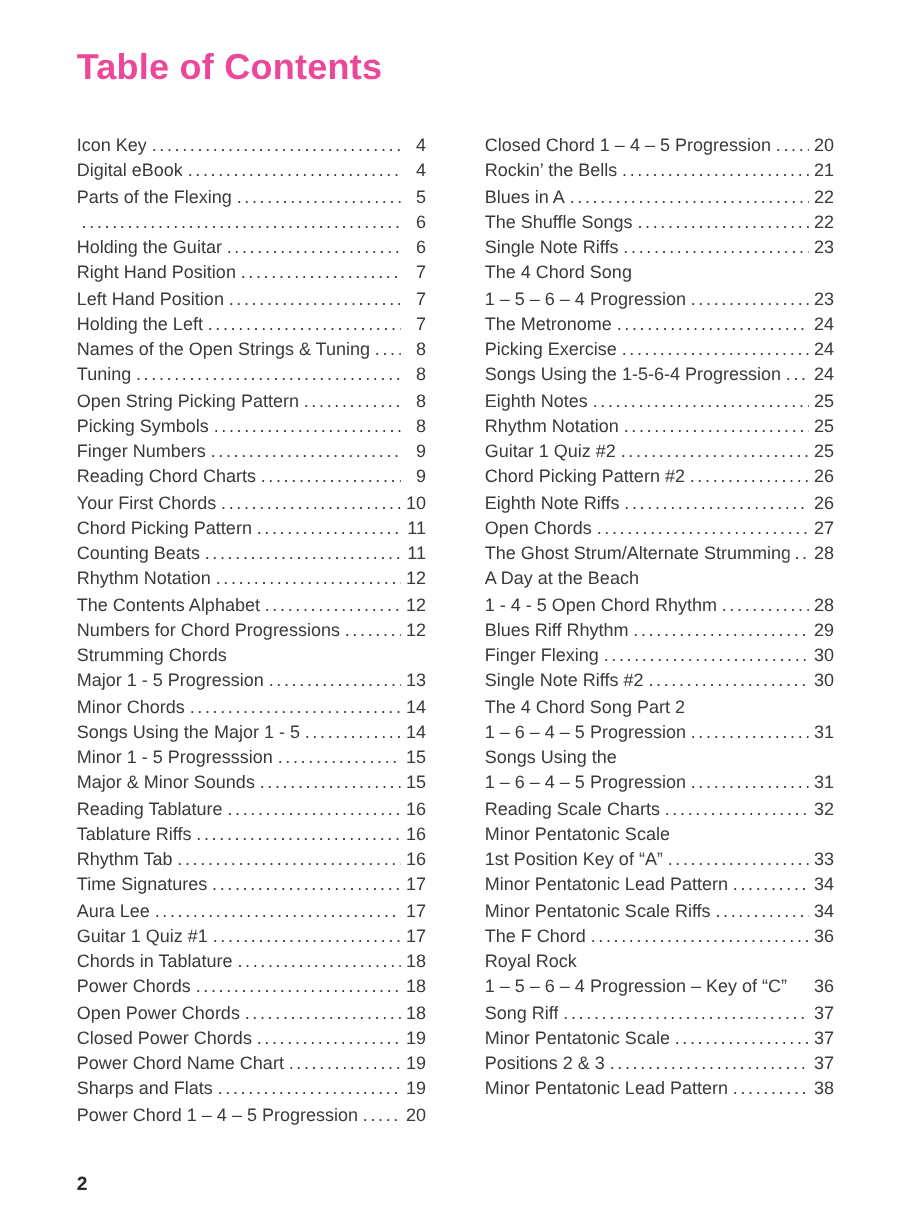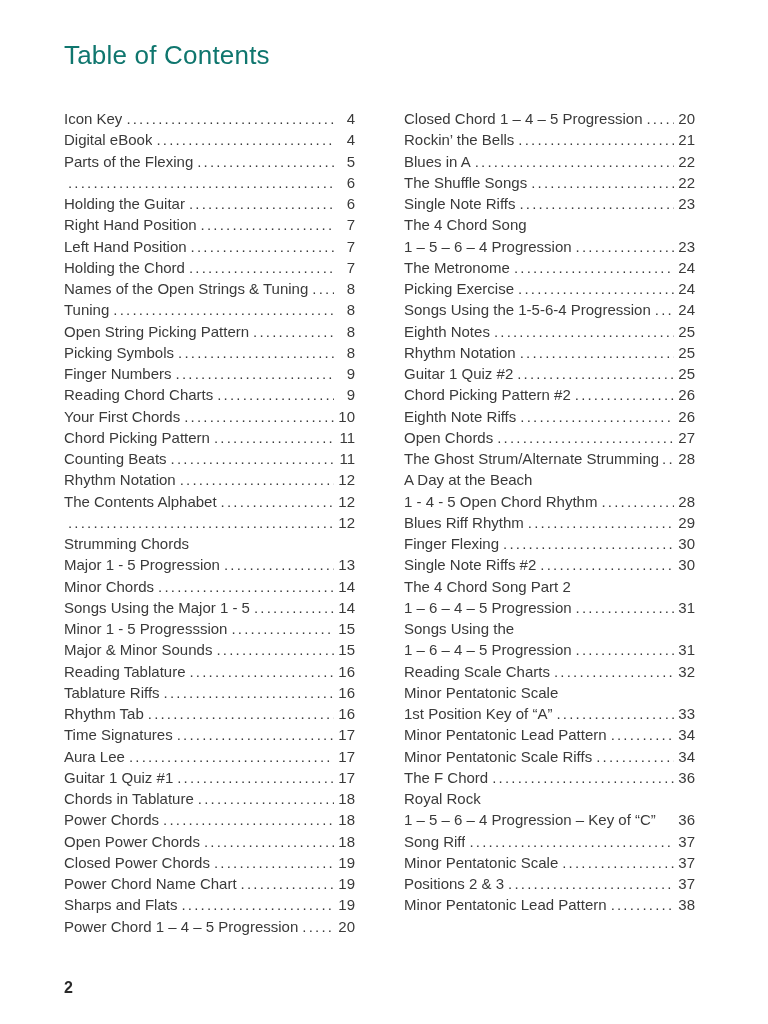--- a/index.html
+++ b/index.html
@@ -13,23 +13,23 @@
     height: 1024px;
     background: #ffffff;
     box-sizing: border-box;
     padding: 40px 73px 0 64px;
     font-family: "Liberation Sans", sans-serif;
     color: #3a3a3a;
     overflow: hidden;
   }
   .page-title {
     margin: 0 0 37px 0;
-    font-size: 26px;
-    font-weight: normal;
-    color: #0f766e;
+    font-size: 30px;
+    font-weight: bold;
+    color: #ec4899;
     letter-spacing: 0.2px;
     font-family: "Liberation Sans", sans-serif;
   }
   .columns {
     display: flex;
     gap: 49px;
   }
   .col {
     flex: 1 1 0;
     min-width: 0;
@@ -111,21 +111,21 @@
           <span class="entry-title">Right Hand Position</span>
           <span class="dots"></span>
           <span class="entry-page">7</span>
         </div>
         <div class="entry">
           <span class="entry-title">Left Hand Position</span>
           <span class="dots"></span>
           <span class="entry-page">7</span>
         </div>
         <div class="entry">
-          <span class="entry-title">Holding the Chord</span>
+          <span class="entry-title">Holding the Left</span>
           <span class="dots"></span>
           <span class="entry-page">7</span>
         </div>
         <div class="entry">
           <span class="entry-title">Names of the Open Strings &amp; Tuning</span>
           <span class="dots"></span>
           <span class="entry-page">8</span>
         </div>
         <div class="entry">
           <span class="entry-title">Tuning</span>
@@ -171,20 +171,21 @@
           <span class="entry-title">Rhythm Notation</span>
           <span class="dots"></span>
           <span class="entry-page">12</span>
         </div>
         <div class="entry">
           <span class="entry-title">The Contents Alphabet</span>
           <span class="dots"></span>
           <span class="entry-page">12</span>
         </div>
         <div class="entry">
+          <span class="entry-title">Numbers for Chord Progressions</span>
           <span class="dots"></span>
           <span class="entry-page">12</span>
         </div>
         <div class="entry">
           <span class="entry-title">Strumming Chords</span>
         </div>
         <div class="entry">
           <span class="entry-title">Major 1 - 5 Progression</span>
           <span class="dots"></span>
           <span class="entry-page">13</span>

